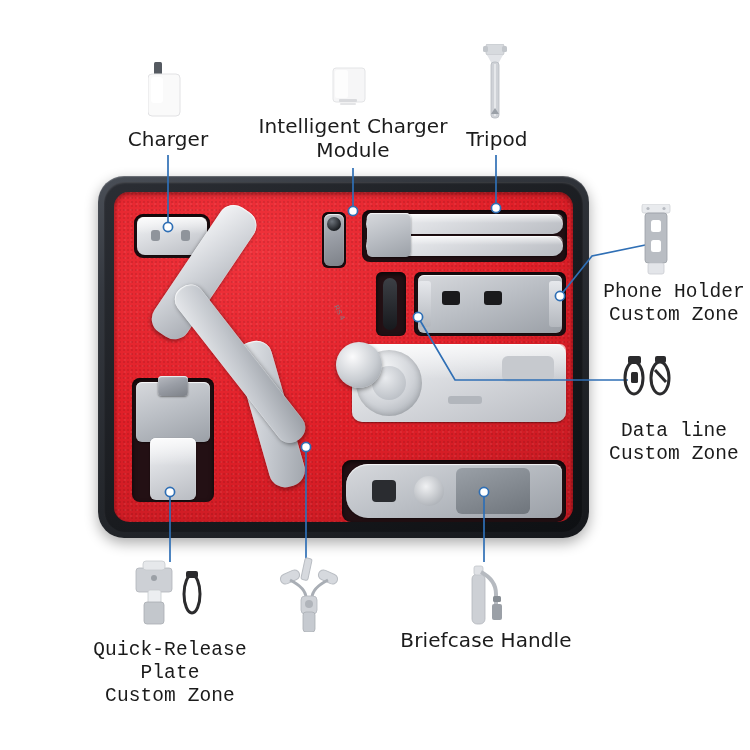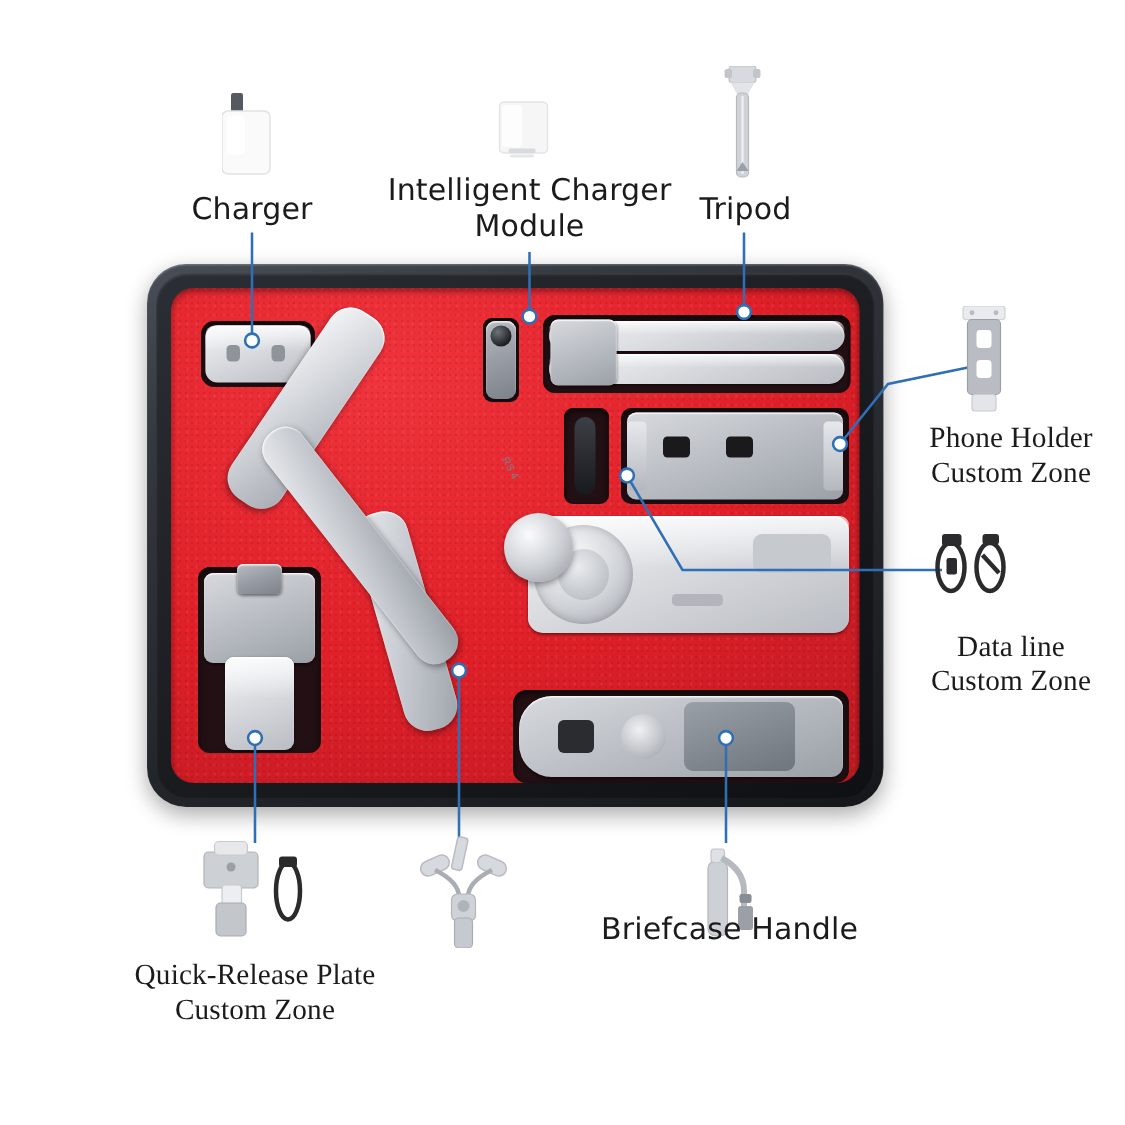--- a/index.html
+++ b/index.html
@@ -20,21 +20,21 @@
   .label{
     position:absolute;
     color:#1b1b1b;
     text-align:center;
     line-height:1.18;
     white-space:pre-line;
     z-index:60;
     letter-spacing:.1px;
   }
   .label.main{font-family:"DejaVu Sans","Liberation Sans",sans-serif;font-size:20px;font-weight:400;}
-  .label.zone{font-family:Liberation Serif, serif;font-size:19.5px;font-weight:400;}
+  .label.zone{font-family:Liberation Mono, monospace;font-size:19.5px;font-weight:400;}
 
   
   #case{
     position:absolute;left:98px;top:176px;width:491px;height:362px;
     border-radius:26px;
     background:linear-gradient(160deg,#4a4f57 0%,#34383f 22%,#24272c 60%,#15171b 100%);
     box-shadow:0 5px 14px rgba(0,0,0,.33), inset 0 1px 1px rgba(255,255,255,.22);
     z-index:10;
   }
   #case .rim{
@@ -298,15 +298,15 @@
   <div class="label zone" style="left:600px;top:281px;width:148px;">Phone Holder
 Custom Zone</div>
 
   <div class="label zone" style="left:603px;top:420px;width:142px;text-align:center;">Data line
 Custom Zone</div>
 
   <div class="label zone" style="left:62px;top:639px;width:216px;">Quick-Release Plate
 Custom Zone</div>
 
 
-  <div class="label main" style="left:400px;top:608px;width:172px;text-align:right;">Briefcase Handle</div>
+  <div class="label main" style="left:400px;top:629px;width:172px;">Briefcase Handle</div>
 
 </div>
 
 </body></html>

